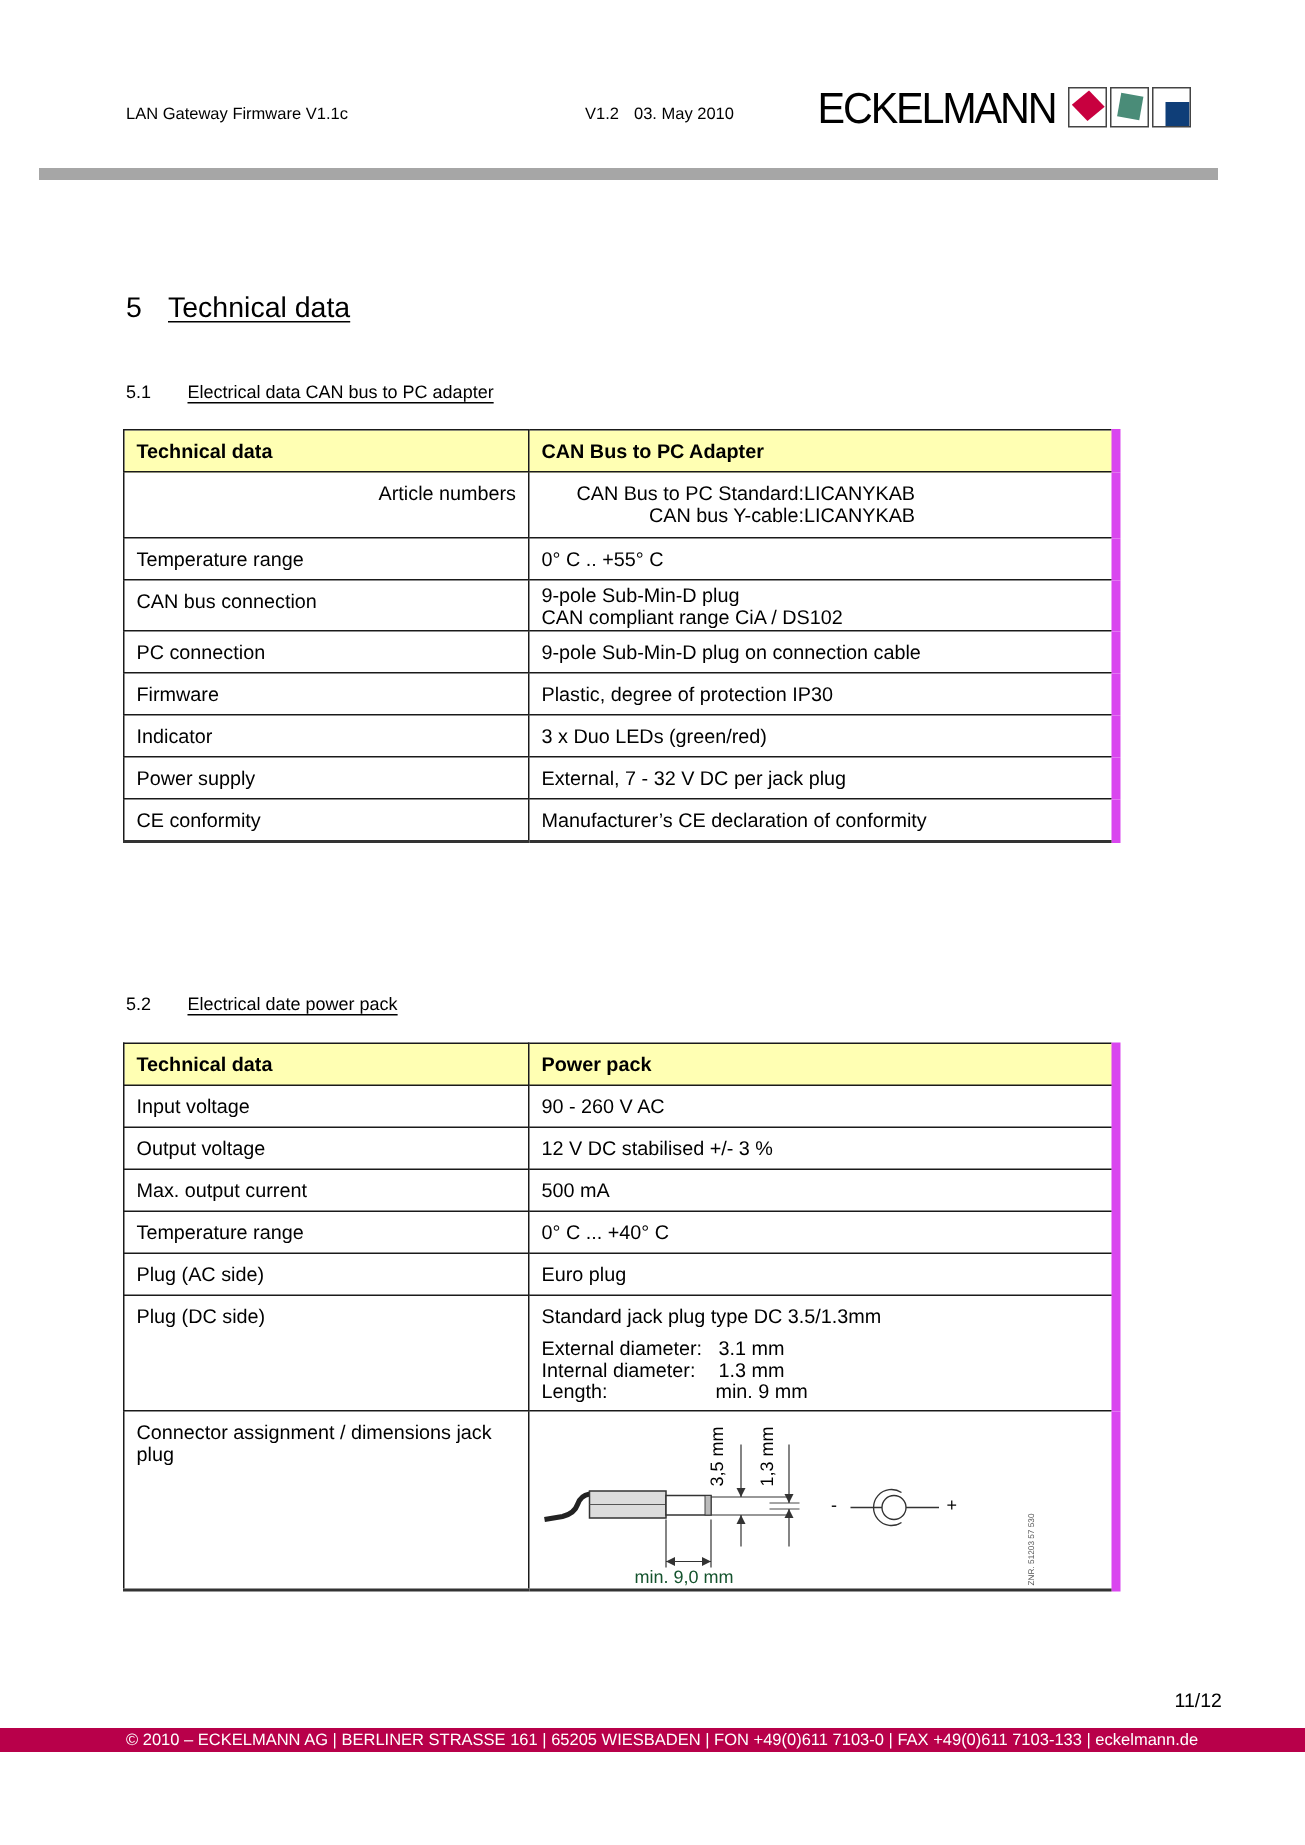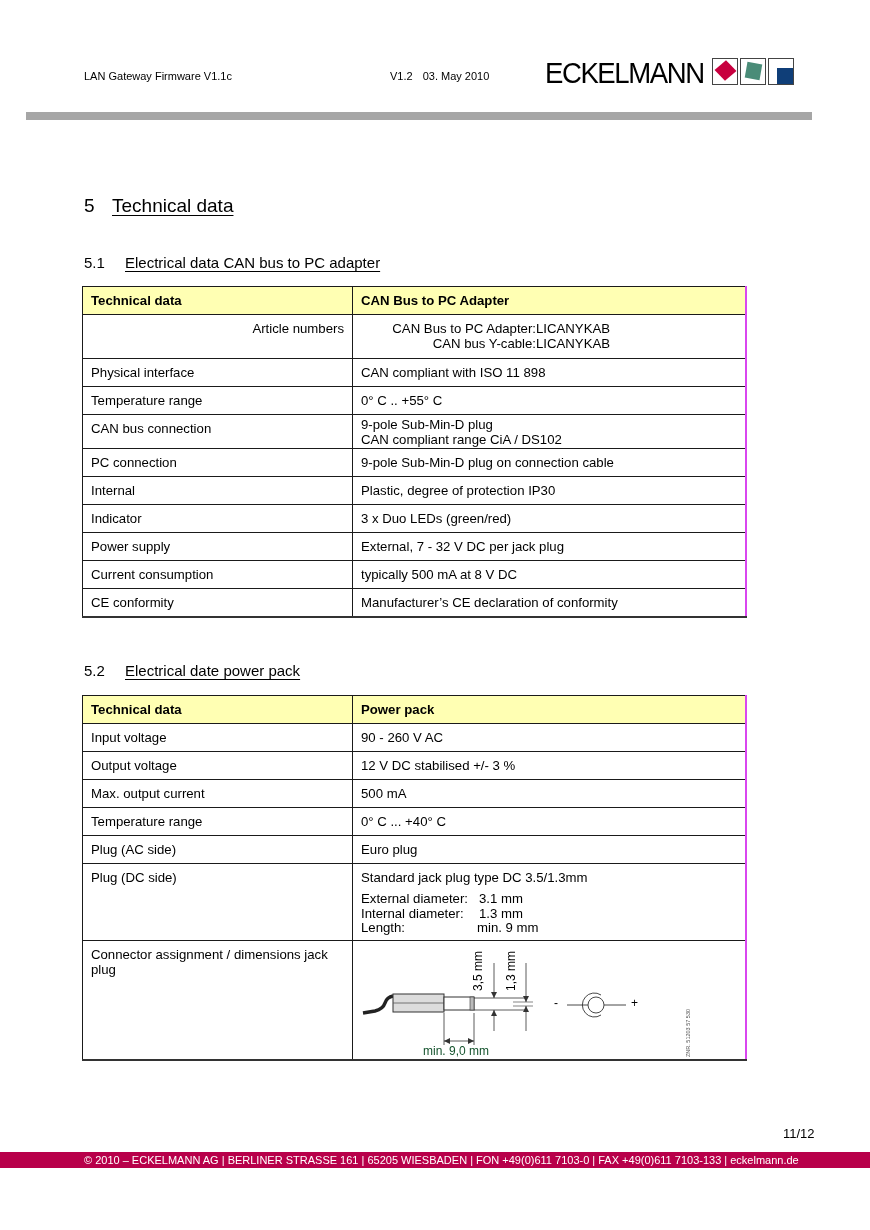--- a/index.html
+++ b/index.html
@@ -17,31 +17,31 @@
   .logo-box + .logo-box { margin-left: 2px; }
   .lb1 .shape { position: absolute; left: 5px; top: 4px; width: 15px; height: 15px; background: #c8003f; transform: rotate(-40deg) skewX(4deg); }
   .lb2 .shape { position: absolute; left: 5px; top: 4px; width: 15px; height: 16px; background: #4a8c78; transform: rotate(10deg); }
   .lb3 .shape { position: absolute; left: 8px; top: 9px; width: 16px; height: 16px; background: #0f3e78; }
   .gray-bar { left: 26px; top: 112px; width: 786px; height: 8px; background: #a6a6a6; }
 
   
   .h1 { left: 84px; top: 195px; font-size: 19px; }
   .h1 .num { display: inline-block; width: 28px; }
   .h1 .title { text-decoration: underline; text-underline-offset: 3px; }
-  .h2 { left: 84px; font-size: 15px; }
+  .h2 { left: 84px; font-size: 12px; }
   .h2 .num { display: inline-block; width: 41px; }
   .h2 .title { text-decoration: underline; text-underline-offset: 3px; }
 
   
   table.spec { position: absolute; left: 82px; width: 665px; border-collapse: collapse; font-size: 13.2px; }
   table.spec td { border: 1px solid #1a1a1a; padding: 0 8px; vertical-align: top; }
   table.spec td.c1 { width: 253px; }
   table.spec tr.head td { background: #ffffb3; font-weight: bold; padding-top: 6px; height: 21px; }
   table.spec tr td { padding-top: 6px; height: 21px; line-height: 15px; }
-  table.spec td.lastcol { border-right: 2px solid #d946ef; }
+  table.spec td.lastcol { border-right: 6px solid #d946ef; }
   table.spec tr.lastrow td { border-bottom: 2px solid #333; }
   .kv { display: flex; }
   .kv .k { width: 175px; }
   .kv2 .k { width: 118px; }
   .gap { margin-top: 6px; }
 
   
   .diagram { position: relative; height: 118px; }
   .diagram svg { position: absolute; left: 0; top: 0; }
 
@@ -82,63 +82,55 @@
 <table class="spec" style="top:286px;">
   <tbody>
       <tr class="head">
     <td class="c1">Technical data</td>
     <td class="lastcol">CAN Bus to PC Adapter</td>
   </tr>
   <tr style="height:44px;text-align:right;">
     <td class="c1">Article numbers</td>
     <td class="lastcol">
       <div class="kv">
-            <span class="k">CAN Bus to PC Adapter:</span>
+            <span class="k">CAN Bus to PC Standard:</span>
             <span>LICANYKAB</span>
           </div>
       <div class="kv" style="padding-bottom:4px;">
             <span class="k">CAN bus Y-cable:</span>
             <span>LICANYKAB</span>
           </div>
     </td>
-  </tr>
-  <tr>
-    <td class="c1">Physical interface</td>
-    <td class="lastcol">CAN compliant with ISO 11 898</td>
   </tr>
   <tr>
     <td class="c1">Temperature range</td>
     <td class="lastcol">0° C .. +55° C</td>
   </tr>
   <tr>
     <td class="c1">CAN bus connection</td>
     <td class="lastcol" style="padding-top:2px;margin-top:48px;">
       <div>9-pole Sub-Min-D plug</div>
       <div style="padding-bottom:1px;">CAN compliant range CiA / DS102</div>
     </td>
   </tr>
   <tr>
     <td class="c1">PC connection</td>
     <td class="lastcol">9-pole Sub-Min-D plug on connection cable</td>
   </tr>
   <tr>
-    <td class="c1">Internal</td>
+    <td class="c1">Firmware</td>
     <td class="lastcol">Plastic, degree of protection IP30</td>
   </tr>
   <tr>
     <td class="c1">Indicator</td>
     <td class="lastcol">3 x Duo LEDs (green/red)</td>
   </tr>
   <tr>
     <td class="c1">Power supply</td>
     <td class="lastcol">External, 7 - 32 V DC per jack plug</td>
-  </tr>
-  <tr>
-    <td class="c1">Current consumption</td>
-    <td class="lastcol">typically 500 mA at 8 V DC</td>
   </tr>
   <tr class="lastrow">
     <td class="c1">CE conformity</td>
     <td class="lastcol">Manufacturer’s CE declaration of conformity</td>
   </tr>
 </tbody>
   </table>
 
 <div class="abs h2" style="top:662px;">
   <span class="num">5.2</span><span class="title">Electrical date power pack</span>

